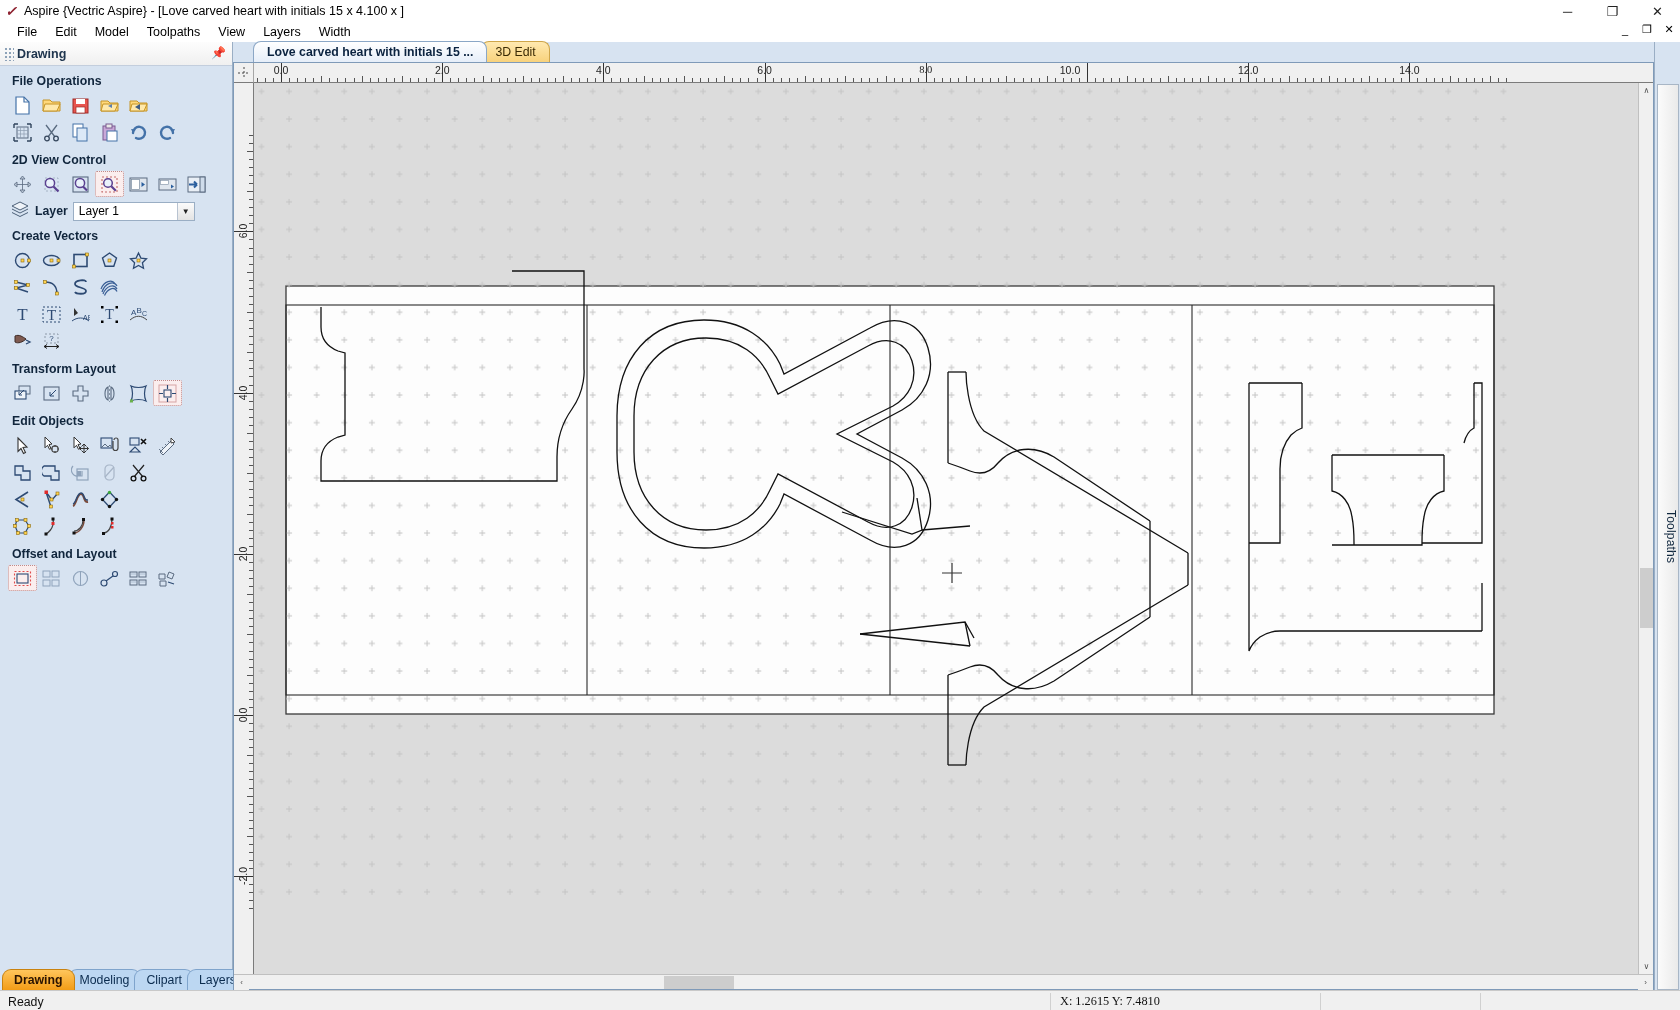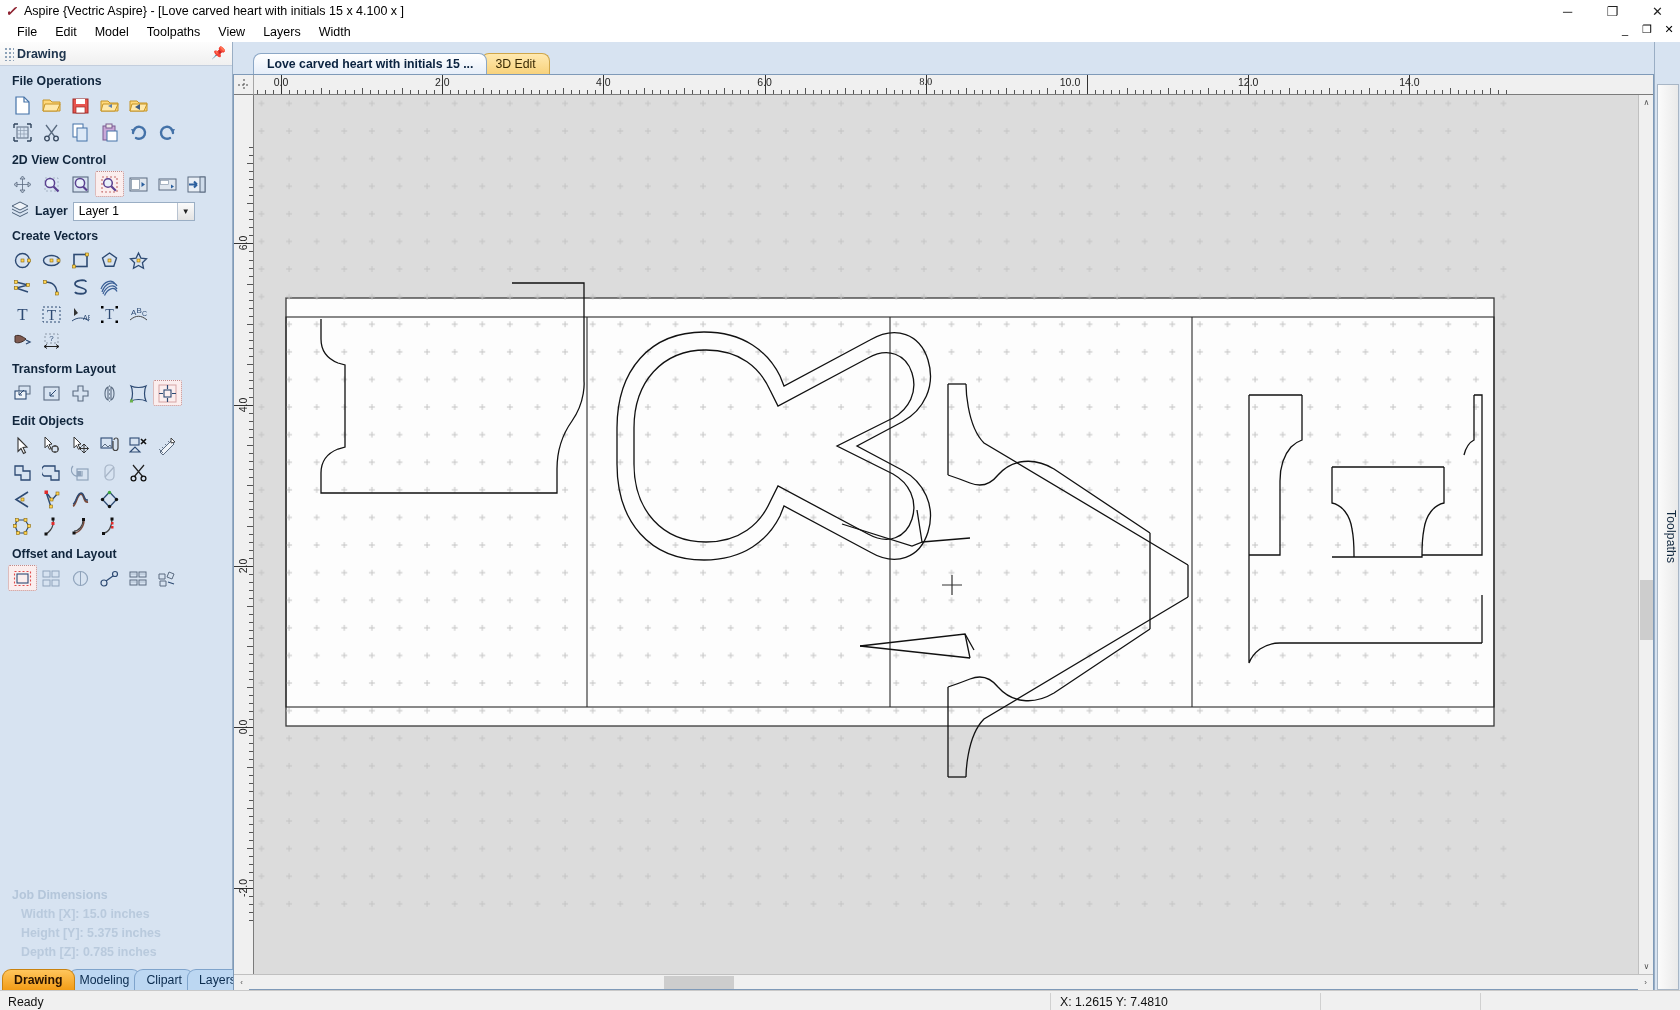--- a/index.html
+++ b/index.html
@@ -85,21 +85,21 @@
     height:21px; padding:0 11px 0 11px; display:flex; align-items:center;
     font-size:12.3px; color:#0a2b4e; background:#bcd7f2;
     border:1px solid #7fa4cc; border-bottom:none;
     border-radius:9px 9px 0 0; margin-right:-7px; position:relative;
   }
   .ltab.active{ background:#f5a623; background:linear-gradient(#ffc65c,#f29c16); color:#2b1400; font-weight:bold; z-index:5; border-color:#c9820f;}
 
   
   #canvas-col{ flex:1; display:flex; flex-direction:column; background:#d7e3f1; position:relative;}
   #doc-tabbar{
-    height:32px; background:#d7e3f1; display:flex; align-items:flex-end; padding-left:20px;
+    height:20px; background:#d7e3f1; display:flex; align-items:flex-end; padding-left:20px;
   }
   .dtab{
     height:21px; padding:0 13px; display:flex; align-items:center; font-size:12.3px;
     border:1px solid #8ba7c6; border-bottom:none; border-radius:8px 8px 0 0;
     background:linear-gradient(#dfe9f6,#c5d8ee); color:#0b2340; margin-right:-6px;
   }
   .dtab.active{ font-weight:bold; background:linear-gradient(#ffffff,#e6eef9); z-index:4;}
   .dtab.view3d{ background:linear-gradient(#ffe9b0,#f8d27c); border-color:#cfa64a; color:#3a2a04; z-index:3;}
 
   #canvas-frame{ flex:1; display:flex; flex-direction:column; border:1px solid #7f9ab8; margin:0 0 0 0; background:#fff; position:relative;}
@@ -126,21 +126,21 @@
     border:1px solid #a8b6c6; font-size:12px; color:#11283f;
     writing-mode:vertical-rl; text-align:center; letter-spacing:.2px;
   }
 
   
   #statusbar{
     height:22px; background:#f0f0f0; border-top:1px solid #c9c9c9;
     display:flex; align-items:center; font-size:12.3px; color:#111; position:relative;
   }
   #status-ready{ padding-left:8px;}
-  #status-coords{ position:absolute; left:1060px; }
+  #status-coords{ position:absolute; left:1060px;font-family:Liberation Serif, serif; }
   .sb-sep{ position:absolute; top:2px; width:1px; height:18px; background:#d0d0d0;}
 </style>
 </head>
 <body>
 
 <div id="titlebar">
   <div id="app-icon">✓</div>
   <div id="title-text">Aspire {Vectric Aspire} - [Love carved heart with initials 15 x 4.100 x ]</div>
   <div id="win-buttons">
     <div>─</div>
@@ -678,26 +678,20 @@
               <g fill="none" stroke="#5a6b80" stroke-width="1">
                 <path d="M1 5h6v5H1zM11 3l5 2-2 5-5-2z"></path>
                 <path d="M2 12h6v5H2z"></path>
               </g>
               <path d="M10 13l6 2" stroke="#2d4a73" stroke-width="1.2"></path>
             </svg>
           </div>
       </div>
     </div>
 
-    <div id="job-dims">
-      <div class="jd-title">Job Dimensions</div>
-      <div class="jd-line">Width  [X]: 15.0 inches</div>
-      <div class="jd-line">Height [Y]: 5.375 inches</div>
-      <div class="jd-line">Depth  [Z]: 0.785 inches</div>
-    </div>
 
     <div id="left-tabs">
       <div class="ltab active">Drawing</div>
       <div class="ltab">Modeling</div>
       <div class="ltab">Clipart</div>
       <div class="ltab">Layers</div>
     </div>
   </div>
 
   <div id="canvas-col">

